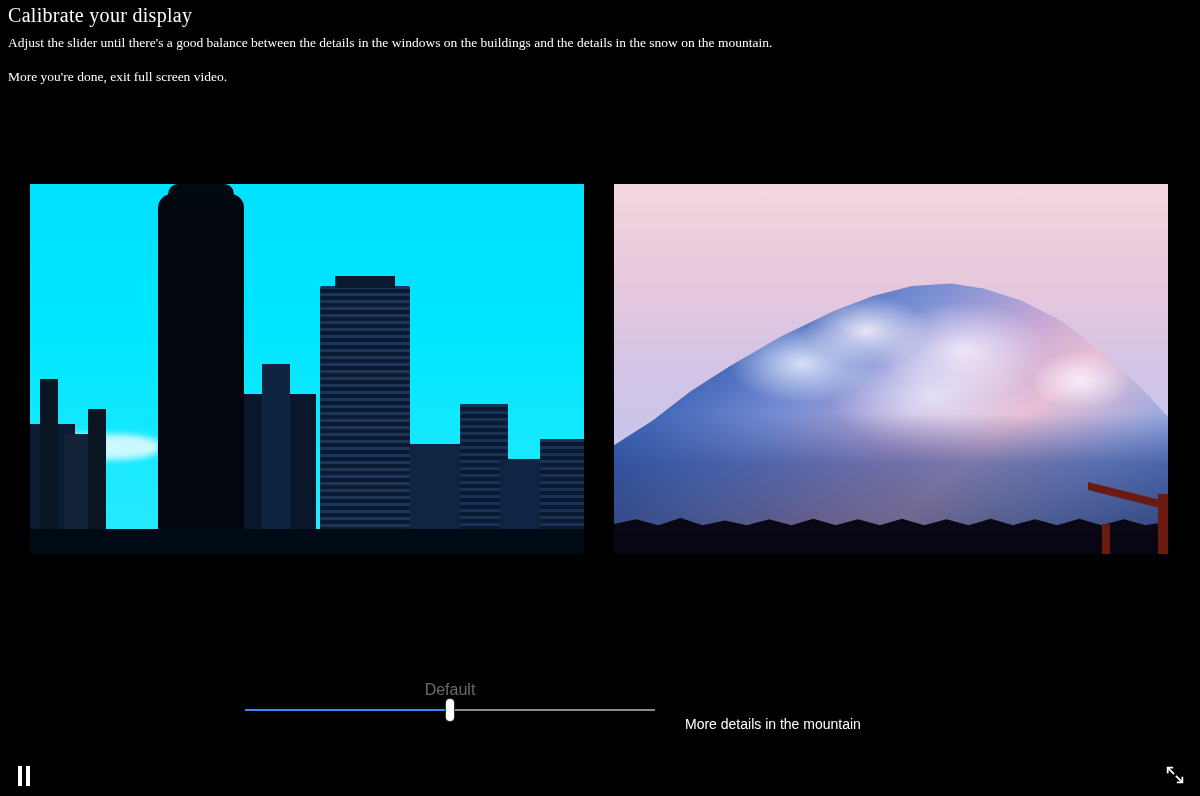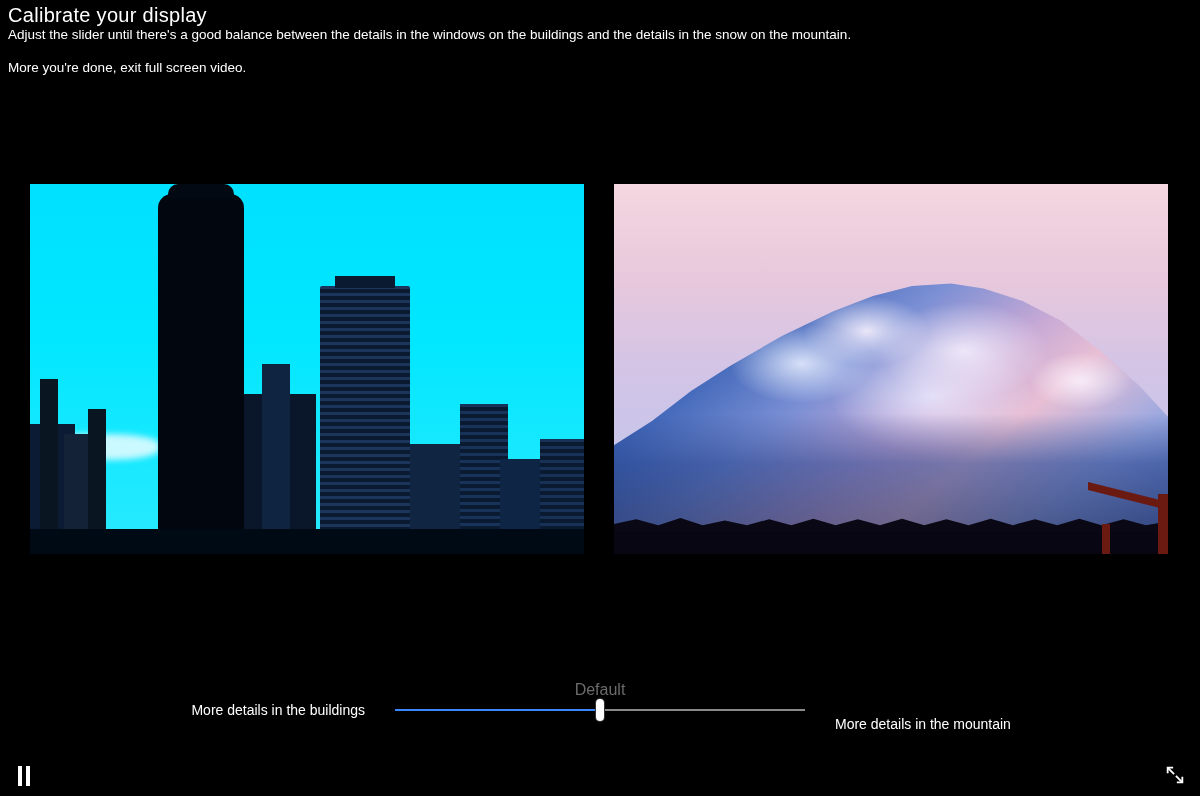--- a/index.html
+++ b/index.html
@@ -6,23 +6,23 @@
     html, body {
       width: 1200px;
       height: 796px;
       background: #000;
       color: #fff;
       font-family: "Segoe UI", sans-serif;
       overflow: hidden;
       position: relative;
     }
     
-    .hdr { padding: 4px 19px 0 8px; }
+    .hdr { padding: 4px 19px 0 8px; font-family: Liberation Serif, serif; }
     .hdr h1 { font-size: 20px; font-weight: 400; letter-spacing: .3px; }
-    .hdr p  { font-size: 13.5px; font-weight: 400; margin-top: 0; }
+    .hdr p  { font-size: 13.5px; font-weight: 400; margin-top: 8px; }
     .hdr p.sub { margin-top: 18px; }
 
     
     .previews {
       position: absolute;
       top: 184px; left: 30px;
       width: 1138px;
       display: flex; justify-content: space-between;
     }
     .panel {
@@ -204,21 +204,20 @@
     <div class="mtn-ground"></div>
     <div class="crane">
         <div class="c1"></div>
         <div class="c2"></div>
         <div class="c3"></div>
       </div>
   </div>
 </div>
 
 <div class="slider-row">
-  <div class="lab-left">More details in the buildings</div>
   <div class="slider-wrap">
     <span class="default-label">Default</span>
     <div class="track">
       <div class="fill"></div>
       <div class="thumb"></div>
     </div>
   </div>
   <div class="lab-right">More details in the mountain</div>
 </div>
 

